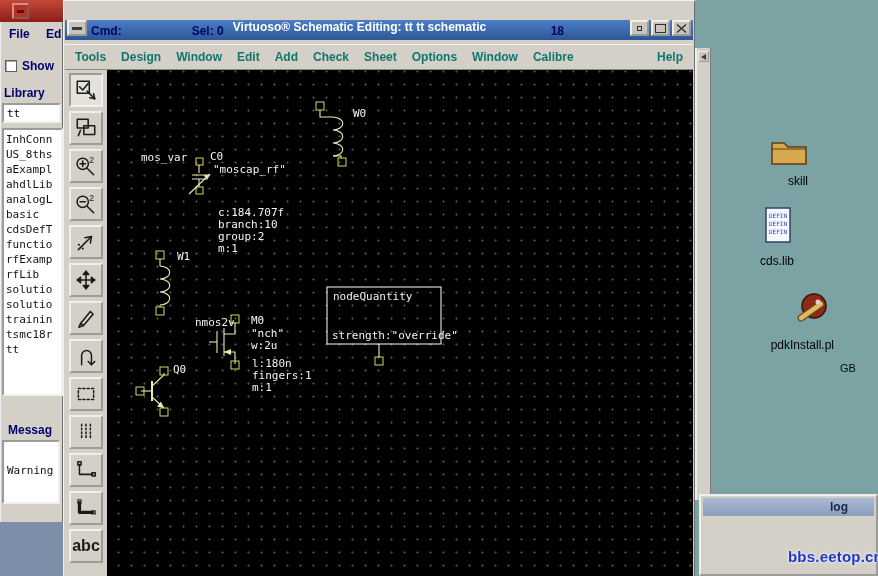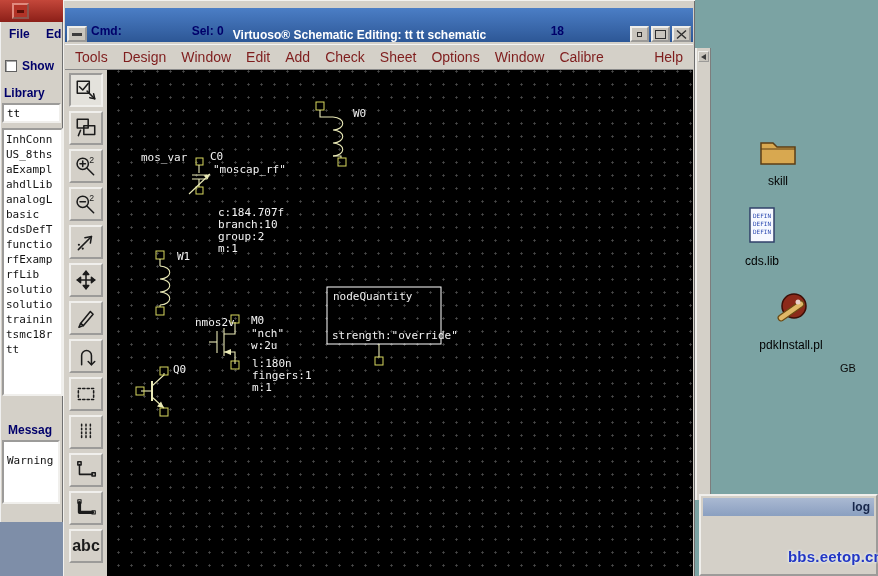--- a/index.html
+++ b/index.html
@@ -19,41 +19,41 @@
   #lib-check{left:5px;top:60px;width:12px;height:12px;background:#fff;border:1px solid #606060;box-shadow:inset 1px 1px 0 #a8a8a8}
   #lib-show{left:22px;top:59px}
   #lib-lab{left:4px;top:86px}
   #lib-input{left:2px;top:103px;width:59px;height:20px;border:2px inset #f0efec;background:#fff;
              font-family:"DejaVu Sans Mono",monospace;font-size:11px;color:#000;padding:2px 3px;overflow:hidden}
   #lib-list{left:2px;top:128px;width:61px;height:268px;border:2px inset #f0efec;background:#fff;
             font-family:"DejaVu Sans Mono",monospace;font-size:11px;color:#111;padding:2px 2px;overflow:hidden}
   #lib-list div{line-height:15px;white-space:nowrap}
   #lib-msg{left:8px;top:423px}
   #lib-warn{left:2px;top:440px;width:58px;height:64px;border:2px inset #f0efec;background:#fff;
-            font-family:"DejaVu Sans Mono",monospace;font-size:11px;color:#111;padding:12px 3px;overflow:hidden}
+            font-family:"DejaVu Sans Mono",monospace;font-size:11px;color:#111;padding:22px 3px;overflow:hidden}
   #slate{left:0;top:522px;width:63px;height:54px;background:#7e8ea8}
 
   
   #vwin{left:63px;top:0;width:632px;height:578px;background:#d4d0c8;
         box-shadow:inset 1px 1px 0 #f2f1ee, inset -1px -1px 0 #6e6e6e}
-  #vtitle{left:2px;top:8px;width:628px;height:34px;display:flex;align-items:flex-end;
+  #vtitle{left:2px;top:20px;width:628px;height:20px;display:flex;align-items:flex-start;
           background:linear-gradient(180deg,#4b7ec6,#2d5796)}
   #vtitle .menu-btn{width:20px;height:16px;margin:0 2px;background:#c9c5bd;border:2px outset #efeeea;
                     display:flex;align-items:center;justify-content:center}
   #vtitle .menu-btn i{display:block;width:10px;height:3px;background:#3c3c3c}
   #vtitle .title{flex:1;text-align:center;color:#fff;font-weight:bold;font-size:12px;white-space:nowrap;overflow:hidden}
   .tbtn{width:19px;height:16px;margin-right:2px;background:#c9c5bd;border:2px outset #efeeea;
         display:flex;align-items:center;justify-content:center}
   #vstatus{left:8px;top:24px;width:505px;height:20px;display:flex;align-items:flex-start}
   #vstatus .cmd{margin-left:20px}
   #vstatus .sel{margin-left:70px}
   #vstatus .cnt{margin-left:auto;margin-right:12px}
   #vmenu{left:2px;top:44px;width:628px;height:26px;display:flex;align-items:center;padding:0 10px;
          border-top:1px solid #f4f4f4;border-bottom:1px solid #8a8a8a}
-  #vmenu span{color:#7f1d1d;font-weight:normal;font-size:14px;margin-right:15px;white-space:nowrap}
+  #vmenu span{color:#0f766e;font-weight:bold;font-size:12px;margin-right:15px;white-space:nowrap}
   #vmenu .help{margin-left:auto;margin-right:0}
   #vcontent{left:2px;top:70px;width:628px;height:508px;display:flex}
   #palette{width:42px;background:#d4d0c8;display:flex;flex-direction:column;align-items:center;padding-top:3px}
   .pbtn{width:34px;height:34px;margin-bottom:4px;background:#d4d0c8;border:2px outset #f0efec;
         display:flex;align-items:center;justify-content:center;flex:none}
   .pbtn.pressed{border:2px inset #f0efec;background:#e4e2dc}
   .picon{stroke:#1b1b1b;fill:none;stroke-width:1.4;stroke-linecap:round;stroke-linejoin:round}
   .pbtn .abc-label{font-weight:bold;font-size:16px;color:#1b1b1b;font-family:"Liberation Sans",sans-serif}
   #canvas{flex:1;position:relative;background:#000;
           background-image:radial-gradient(#4a4a4a 0.9px,transparent 1.3px);
@@ -68,22 +68,22 @@
   .sbox{stroke:#fff;fill:none;stroke-width:1}
 
   
   #rstrip{left:695px;top:48px;width:16px;height:452px;background:#d4d0c8;
           border-left:2px outset #f0efec;border-right:1px solid #7d7d7d}
   #rstrip-btn{left:1px;top:3px;width:11px;height:11px;background:#c9c5bd;border:1px outset #efeeea}
   #rstrip-btn i{display:block;width:0;height:0;margin:2px auto 0;
                 border-top:3px solid transparent;border-bottom:3px solid transparent;border-right:5px solid #3c3c3c}
   #logwin{left:699px;top:494px;width:179px;height:82px;background:#d4d0c8;border:2px outset #f0efec}
   #logwin .ititle{margin:2px;height:18px;background:linear-gradient(180deg,#aab9d2,#8a9fc0);
-                  color:#17264a;font-weight:bold;font-size:12px;line-height:18px;text-align:right;padding-right:4px}
-  .dicon{text-align:center;color:#000;font-size:12px}
+                  color:#17264a;font-weight:bold;font-size:12px;line-height:18px;text-align:right;padding-right:26px}
+  .dicon{text-align:right;color:#000;font-size:12px}
   .dicon .cap{margin-top:5px}
   #icon-skill{left:748px;top:136px;width:60px}
   #icon-cdslib{left:730px;top:206px;width:64px}
   #icon-pdk{left:748px;top:288px;width:86px}
   #gb-label{left:840px;top:362px;color:#0a0a0a;font-size:11px}
   #watermark{left:788px;top:548px;color:#2336c4;font-weight:bold;font-size:15px;
              text-shadow:0 0 3px #eaf4f6,0 0 3px #eaf4f6;letter-spacing:0.2px}
 </style>
 </head>
 <body>

